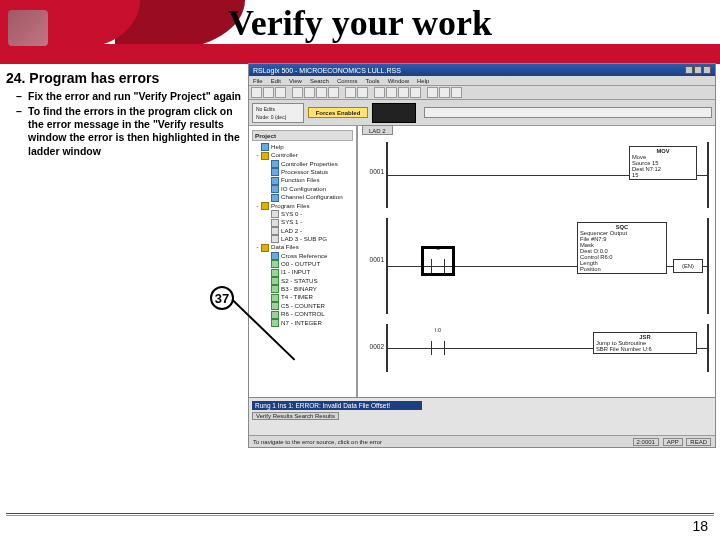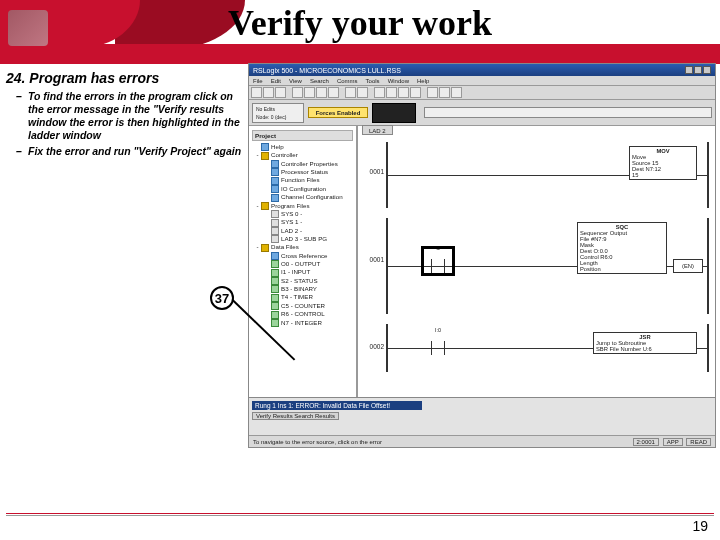--- a/index.html
+++ b/index.html
@@ -6,21 +6,21 @@
   body { width: 720px; height: 540px; font-family: Arial, sans-serif; background: #fff; position: relative; overflow: hidden; }
 
   .header-band { position: absolute; top: 0; left: 0; right: 0; height: 64px; }
   .red-swoosh-top { position: absolute; top: 0; left: 0; width: 140px; height: 48px; background: #c8102e; border-radius: 0 0 60px 0 / 0 0 48px 0; }
   .red-bar { position: absolute; top: 44px; left: 0; right: 0; height: 20px; background: #c8102e; }
   .red-swoosh-right { position: absolute; top: 0; left: 115px; width: 130px; height: 50px; background: #9a0c22; border-radius: 0 0 80px 0 / 0 0 50px 0; }
   .header-icon { position: absolute; top: 10px; left: 8px; width: 40px; height: 36px; background: linear-gradient(135deg,#888,#bbb); opacity: .6; border-radius: 4px; }
 
   .slide-title { position: absolute; top: 0; left: 0; right: 0; height: 48px; text-align: center; font-size: 36px; font-weight: bold; color: #000; line-height: 46px; font-family: "Times New Roman", serif; }
 
-  .content { position: absolute; top: 70px; left: 6px; width: 240px; font-style: italic; }
+  .content { position: absolute; top: 70px; left: 6px; width: 240px; }
   .subhead { font-size: 14px; font-weight: bold; margin-bottom: 4px; }
   .bullets { list-style: none; padding-left: 12px; }
   .bullets li { position: relative; font-size: 10.5px; font-weight: bold; line-height: 1.25; margin-bottom: 2px; padding-left: 10px; }
   .bullets li::before { content: "–"; position: absolute; left: -2px; top: 0; }
 
   .screenshot { position: absolute; top: 63px; left: 248px; right: 4px; height: 385px; border: 1px solid #888; background: #bfbfbf; font-size: 6px; color: #222; }
   .titlebar { height: 12px; background: linear-gradient(#2a5db0,#1b3f80); color: #fff; padding: 1px 4px; font-size: 7px; display: flex; justify-content: space-between; align-items: center; }
   .tb-btn { width: 8px; height: 8px; background: #c8c8c8; border: 1px solid #555; display: inline-block; margin-left: 1px; }
   .menubar { height: 10px; background: #d9d9d9; border-bottom: 1px solid #999; padding: 0 4px; display: flex; gap: 8px; align-items: center; font-size: 6px; }
   .toolbar { height: 14px; background: #d9d9d9; border-bottom: 1px solid #999; display: flex; align-items: center; gap: 1px; padding: 0 2px; }
@@ -79,22 +79,22 @@
   <div class="red-swoosh-right"></div>
   <div class="red-swoosh-top"></div>
   <div class="red-bar"></div>
   <div class="header-icon"></div>
 </div>
 <div class="slide-title">Verify your work</div>
 
 <div class="content">
   <div class="subhead">24. Program has errors</div>
   <ul class="bullets">
+    <li>Fix the error and run "Verify Project" again</li>
     <li>To find the errors in the program click on the error message in the "Verify results window the error is then highlighted in the ladder window</li>
-    <li>Fix the error and run "Verify Project" again</li>
   </ul>
 </div>
 
 <div class="screenshot">
   <div class="titlebar">
     <span>RSLogix 500 - MICROECONOMICS LULL.RSS</span>
     <span><span class="tb-btn"></span><span class="tb-btn"></span><span class="tb-btn"></span></span>
   </div>
   <div class="menubar">
     <span>File</span>
@@ -233,13 +233,13 @@
       <span class="sbtn">READ</span>
     </span>
   </div>
 </div>
 
 <div class="callout-line" style="left:232px;top:298px;width:88px;height:2px;transform:rotate(44deg)"></div>
 <div class="callout" style="left:210px;top:286px">37</div>
 
 <div class="footer-rule"></div>
 <div class="footer-rule2"></div>
-<div class="page-num">19</div>
+<div class="page-num">18</div>
 
 </body></html>

